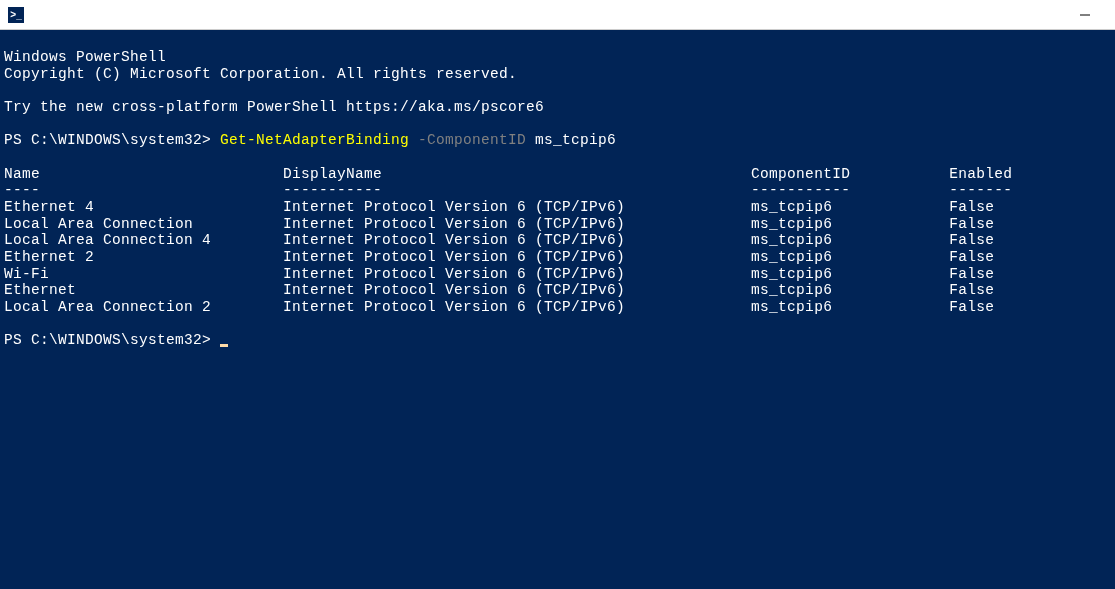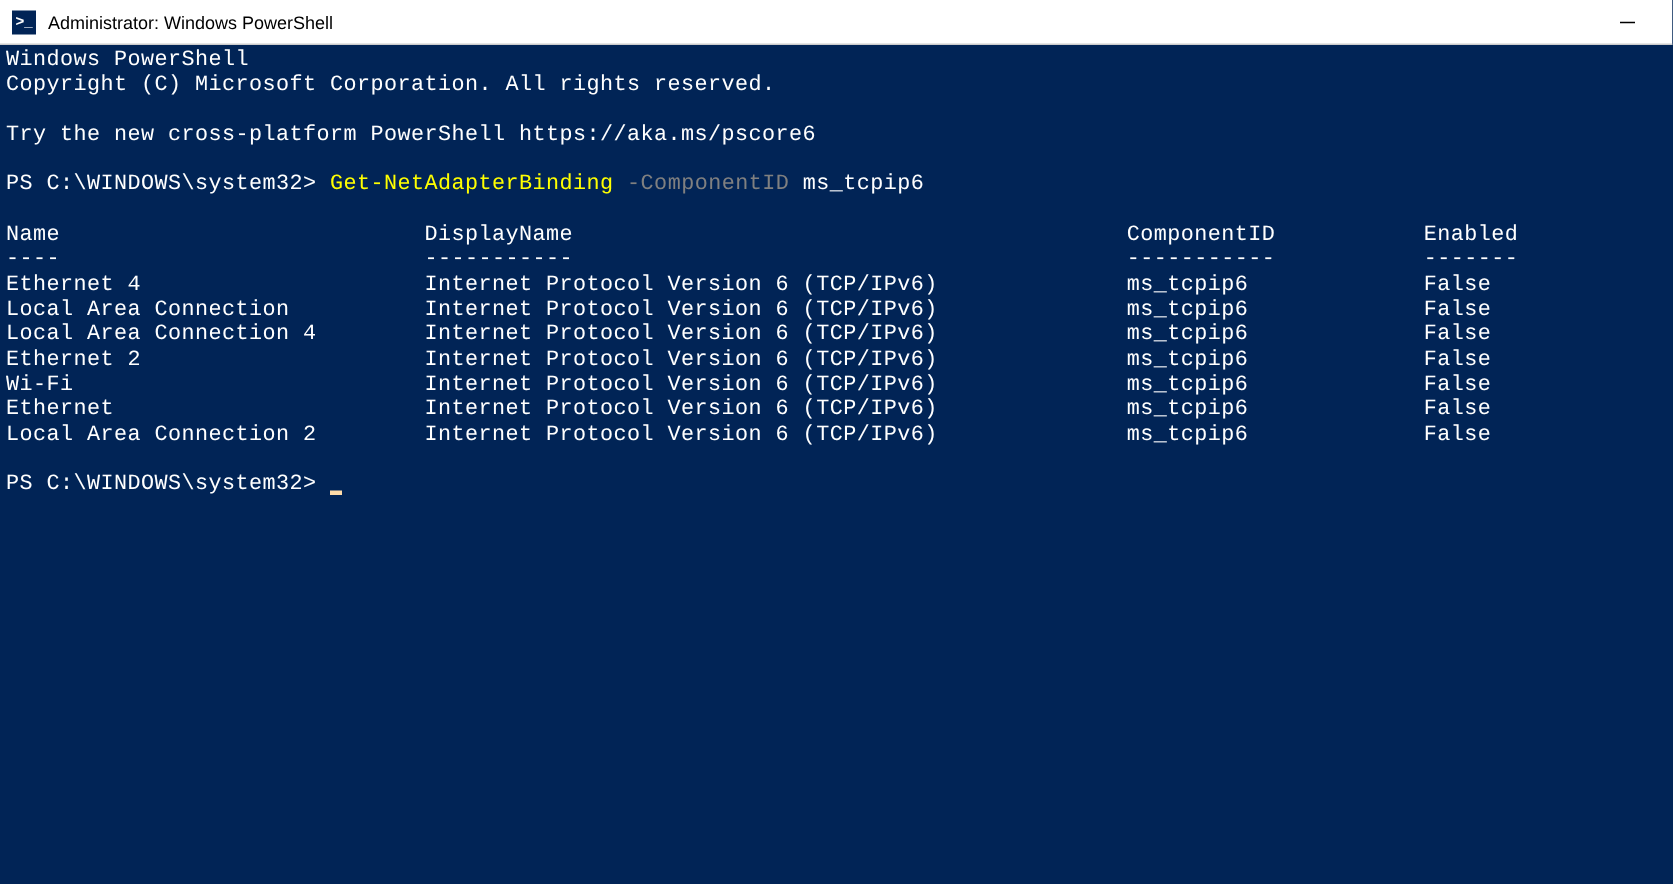--- a/index.html
+++ b/index.html
@@ -52,21 +52,21 @@
       width: 45px;
       height: 30px;
       display: flex;
       align-items: center;
       justify-content: center;
       font-family: 'Segoe UI', sans-serif;
       font-size: 12px;
       cursor: pointer;
     }
     .terminal {
-      padding: 2px 4px;
+      padding: 19px 4px;
       background: #012456;
       line-height: 1.15;
       white-space: pre;
       font-size: 14.5px;
       letter-spacing: 0.3px;
     }
     .cmdlet {
       color: #ffff00;
     }
     .param {
@@ -83,21 +83,20 @@
     }
   </style>
 </head>
 <body>
 
 <div class="title-bar">
   <div class="title-left">
     <span class="title-icon">
         <span>&gt;_</span>
       </span>
-    <span>Administrator: Windows PowerShell</span>
   </div>
   <div class="title-controls">
     <div class="title-control">
       <svg width="10" height="10" viewBox="0 0 10 10">
           <line x1="0" y1="5" x2="10" y2="5" stroke="#000" stroke-width="1"></line>
         </svg>
     </div>
   </div>
 </div>
 

